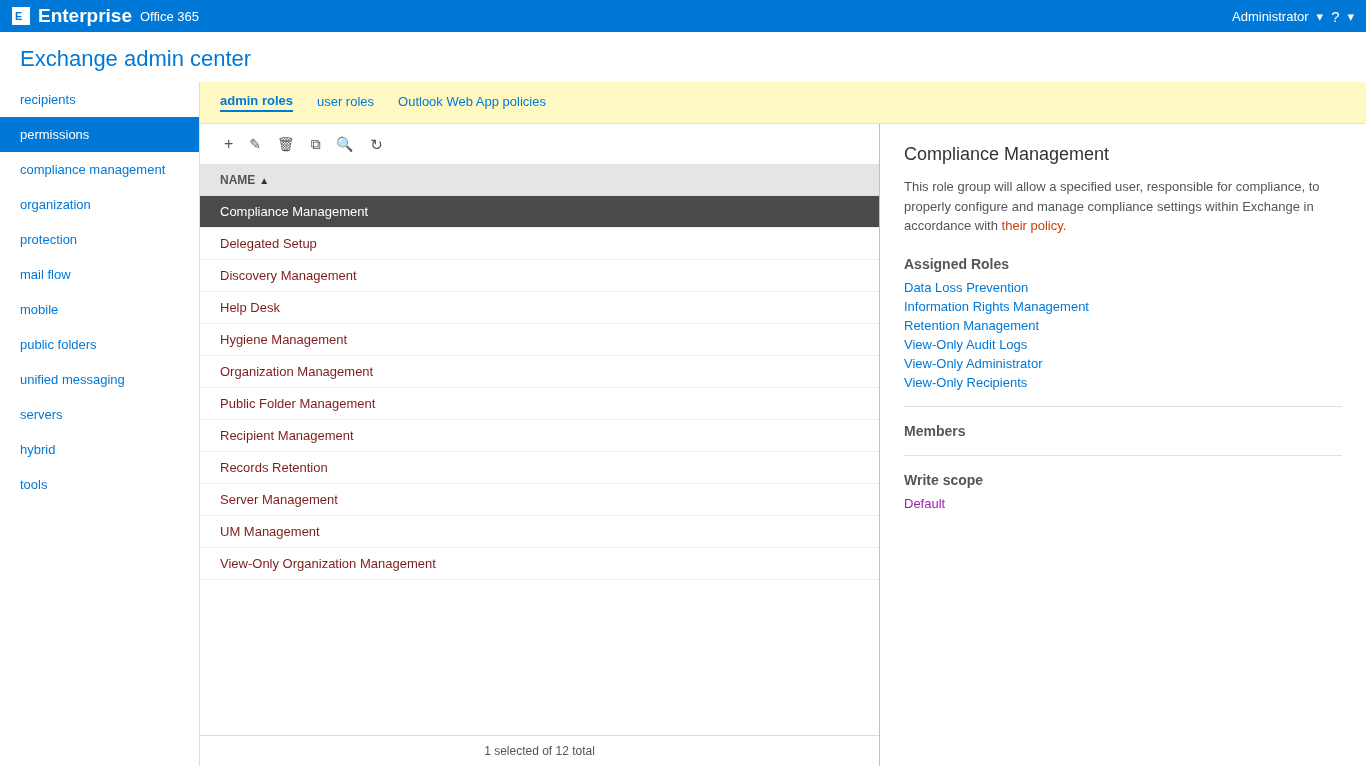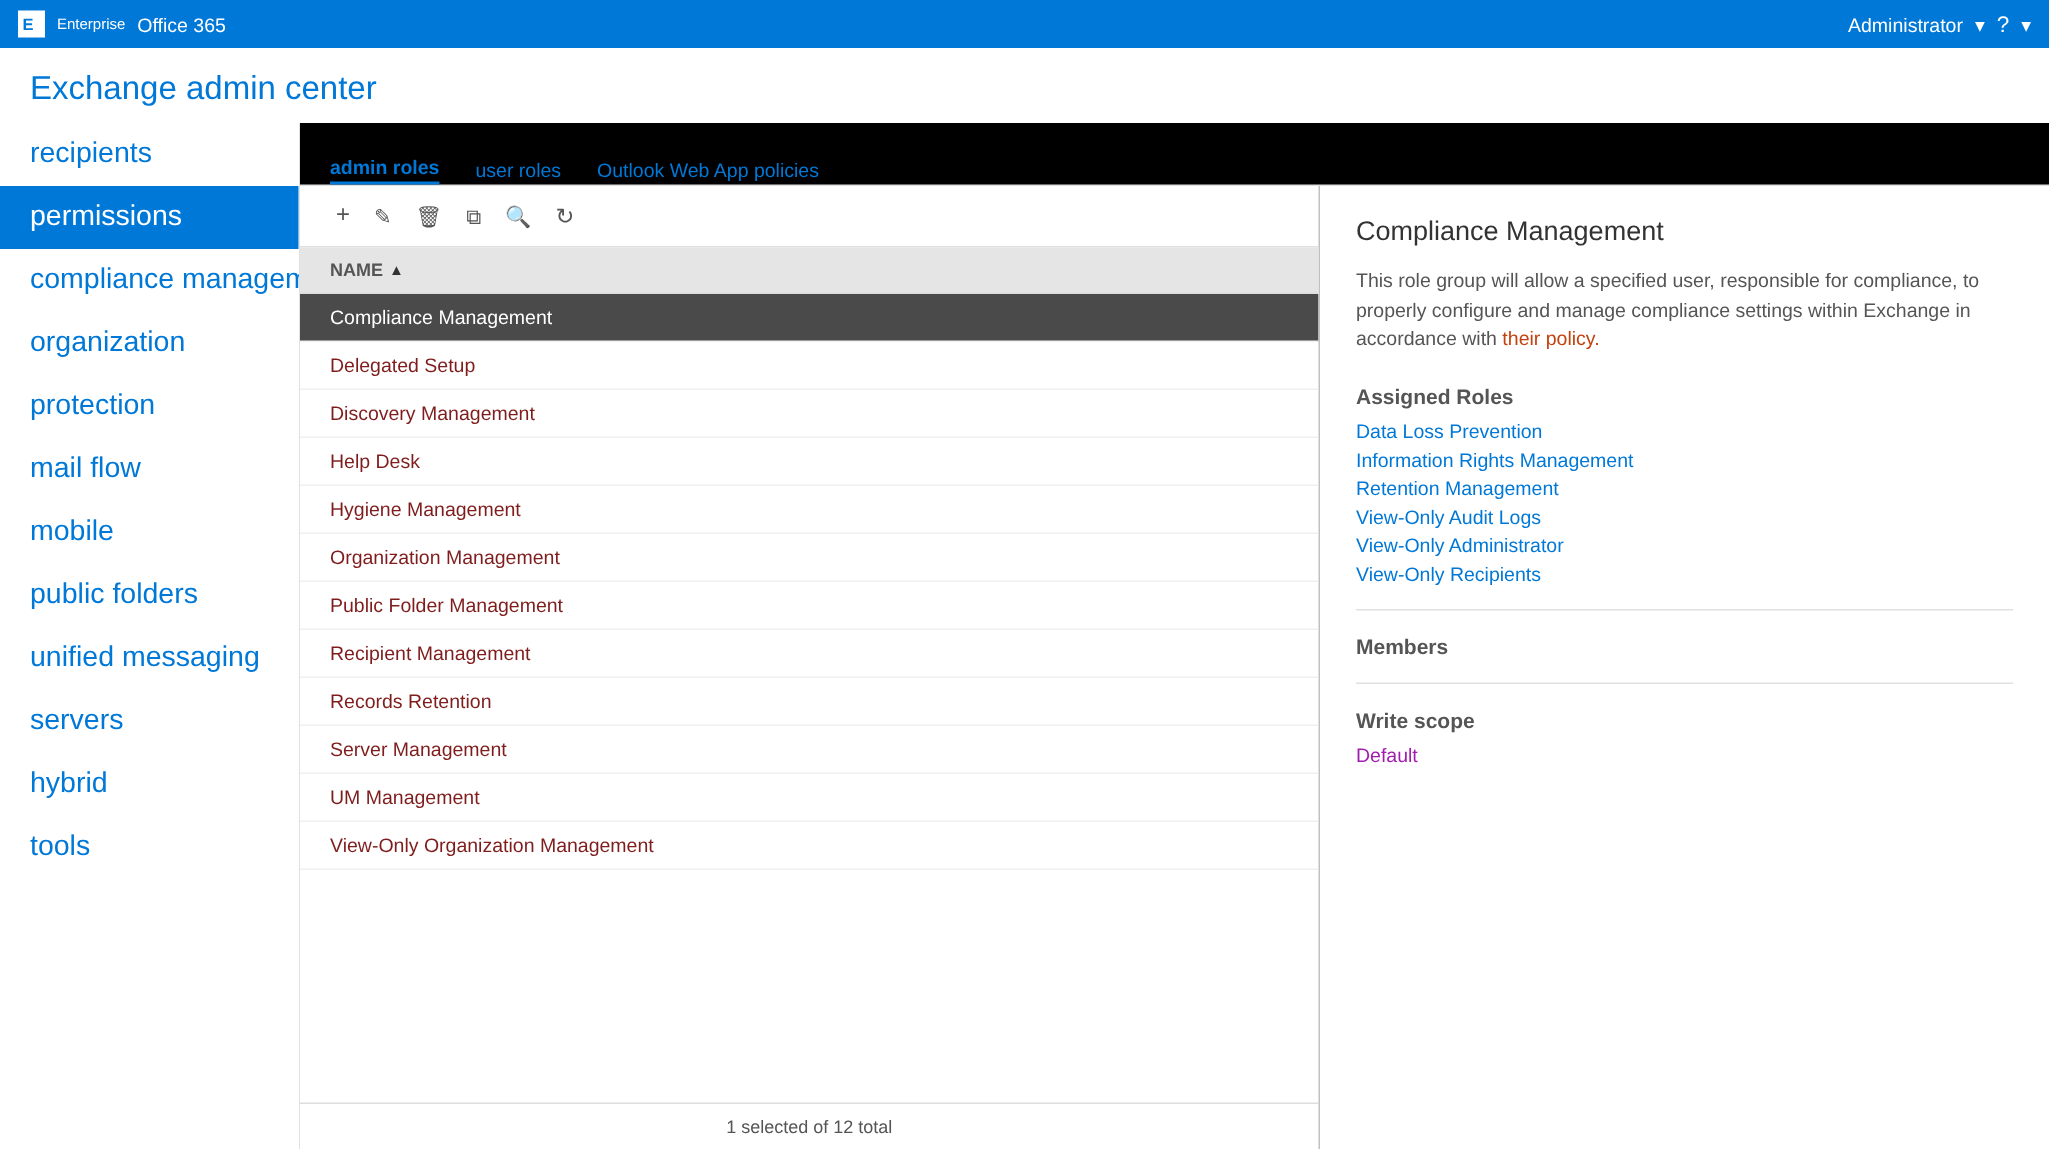--- a/index.html
+++ b/index.html
@@ -15,21 +15,21 @@
       padding: 0 12px;
       color: #fff;
     }
     .topbar-left { display: flex; align-items: center; gap: 8px; }
     .topbar-logo {
       width: 18px; height: 18px;
       background: #fff;
       display: flex; align-items: center; justify-content: center;
       color: #0078d7; font-weight: bold; font-size: 11px;
     }
-    .topbar-app { font-size: 10px; font-weight: 400; }
+    .topbar-app { font-size: 19px; font-weight: 700; }
     .topbar-suite { font-size: 13px; font-weight: 400; }
     .topbar-right { display: flex; align-items: center; gap: 8px; font-size: 13px; }
     .topbar-right span { cursor: pointer; }
 
     
     .page-title-bar {
       padding: 14px 20px 10px 20px;
       background: #fff;
     }
     .page-title {
@@ -49,43 +49,43 @@
       width: 200px;
       min-width: 200px;
       border-right: 1px solid #e0e0e0;
       background: #fff;
       overflow-y: auto;
     }
     .sidebar-item {
       padding: 10px 20px;
       cursor: pointer;
       color: #0078d7;
-      font-size: 19px;
+      font-size: 13px;
       white-space: nowrap;
     }
     .sidebar-item.active {
       background: #0078d7;
       color: #fff;
     }
 
     
     .main {
       flex: 1;
       display: flex;
       flex-direction: column;
       overflow: hidden;
     }
 
     
     .tabs {
       display: flex;
-      align-items: flex-end;
+      align-items: center;
       padding: 0 20px;
       border-bottom: 1px solid #e0e0e0;
-      background: #000000;
+      background: #fef9c3;
       gap: 24px;
       height: 42px;
     }
     .tab {
       font-size: 13px;
       cursor: pointer;
       color: #0078d7;
       padding-bottom: 2px;
       text-decoration: none;
     }

